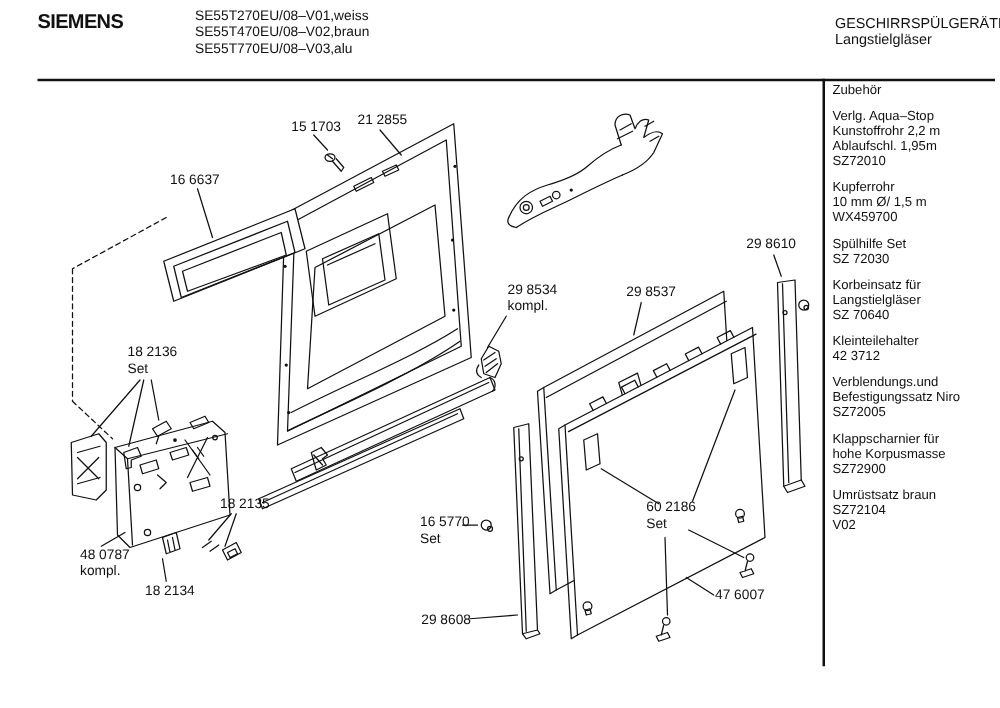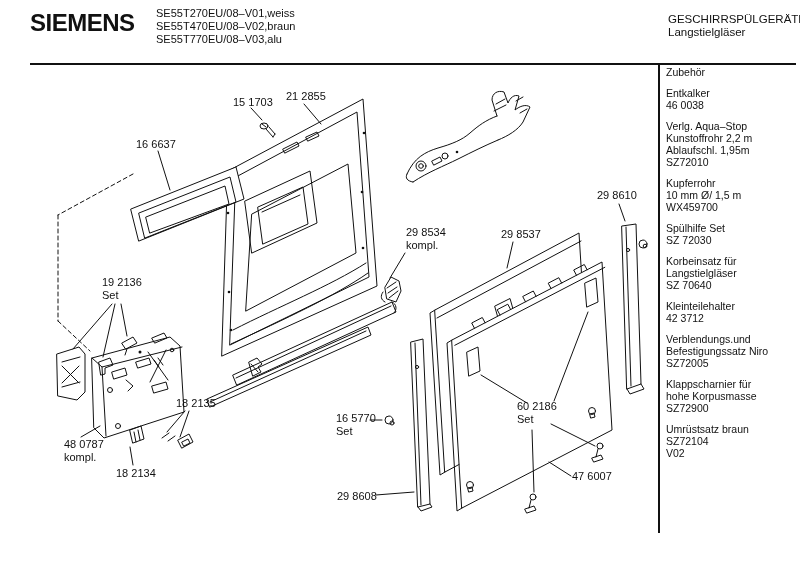--- a/index.html
+++ b/index.html
@@ -1,18 +1,18 @@
 <!DOCTYPE html>
 <html><head>
 <meta charset="utf-8">
 <style>
   html,body{margin:0;padding:0;background:#fff;}
   .page{position:relative;width:800px;height:566px;background:#fff;overflow:hidden;
         font-family:"Liberation Sans",sans-serif;color:#111;}
-  .brand{position:absolute;left:30px;top:9px;font-size:24px;font-weight:700;letter-spacing:-0.5px;}
+  .brand{position:absolute;left:30px;top:9px;font-size:16px;font-weight:700;letter-spacing:-0.5px;}
   .models{position:absolute;left:156px;top:7px;font-size:11px;line-height:13px;white-space:pre-line;}
   .catblock{position:absolute;left:642px;top:13px;font-size:11.5px;line-height:13px;margin-left:26px;}
   .rule-h{position:absolute;left:30px;top:63px;width:766px;height:1.5px;background:#111;}
   .rule-v{position:absolute;left:658px;top:63px;width:1.5px;height:470px;background:#111;}
   .sidebar{position:absolute;left:666px;top:66px;width:128px;display:flex;flex-direction:column;
            gap:9px;font-size:10.5px;line-height:12px;}
   .sb-item{white-space:pre-line;}
   .label{position:absolute;font-size:11px;line-height:12.5px;white-space:pre-line;}
   .footer{position:absolute;left:33px;top:536px;font-size:11px;}
   .footer .pg{margin-left:10px;}
@@ -175,37 +175,35 @@
     </g>
   </svg>
 
   <div class="label" style="left:233px;top:96px">15 1703</div>
   <div class="label" style="left:286px;top:90px">21 2855</div>
   <div class="label" style="left:136px;top:138px">16 6637</div>
   <div class="label" style="left:597px;top:189px">29 8610</div>
   <div class="label" style="left:406px;top:226px">29 8534
 kompl.</div>
   <div class="label" style="left:501px;top:228px">29 8537</div>
-  <div class="label" style="left:102px;top:276px">19 2136
+  <div class="label" style="left:102px;top:276px">18 2136
 Set</div>
   <div class="label" style="left:176px;top:397px">18 2135</div>
   <div class="label" style="left:336px;top:412px">16 5770
 Set</div>
   <div class="label" style="left:64px;top:438px">48 0787
 kompl.</div>
   <div class="label" style="left:116px;top:467px">18 2134</div>
   <div class="label" style="left:517px;top:400px">60 2186
 Set</div>
   <div class="label" style="left:572px;top:470px">47 6007</div>
   <div class="label" style="left:337px;top:490px">29 8608</div>
 
   <div class="sidebar">
     <div class="sb-item">Zubehör</div>
-    <div class="sb-item">Entkalker
-46 0038</div>
     <div class="sb-item">Verlg. Aqua–Stop
 Kunstoffrohr 2,2 m
 Ablaufschl. 1,95m
 SZ72010</div>
     <div class="sb-item">Kupferrohr
 10 mm Ø/ 1,5 m
 WX459700</div>
     <div class="sb-item">Spülhilfe Set
 SZ 72030</div>
     <div class="sb-item">Korbeinsatz für

